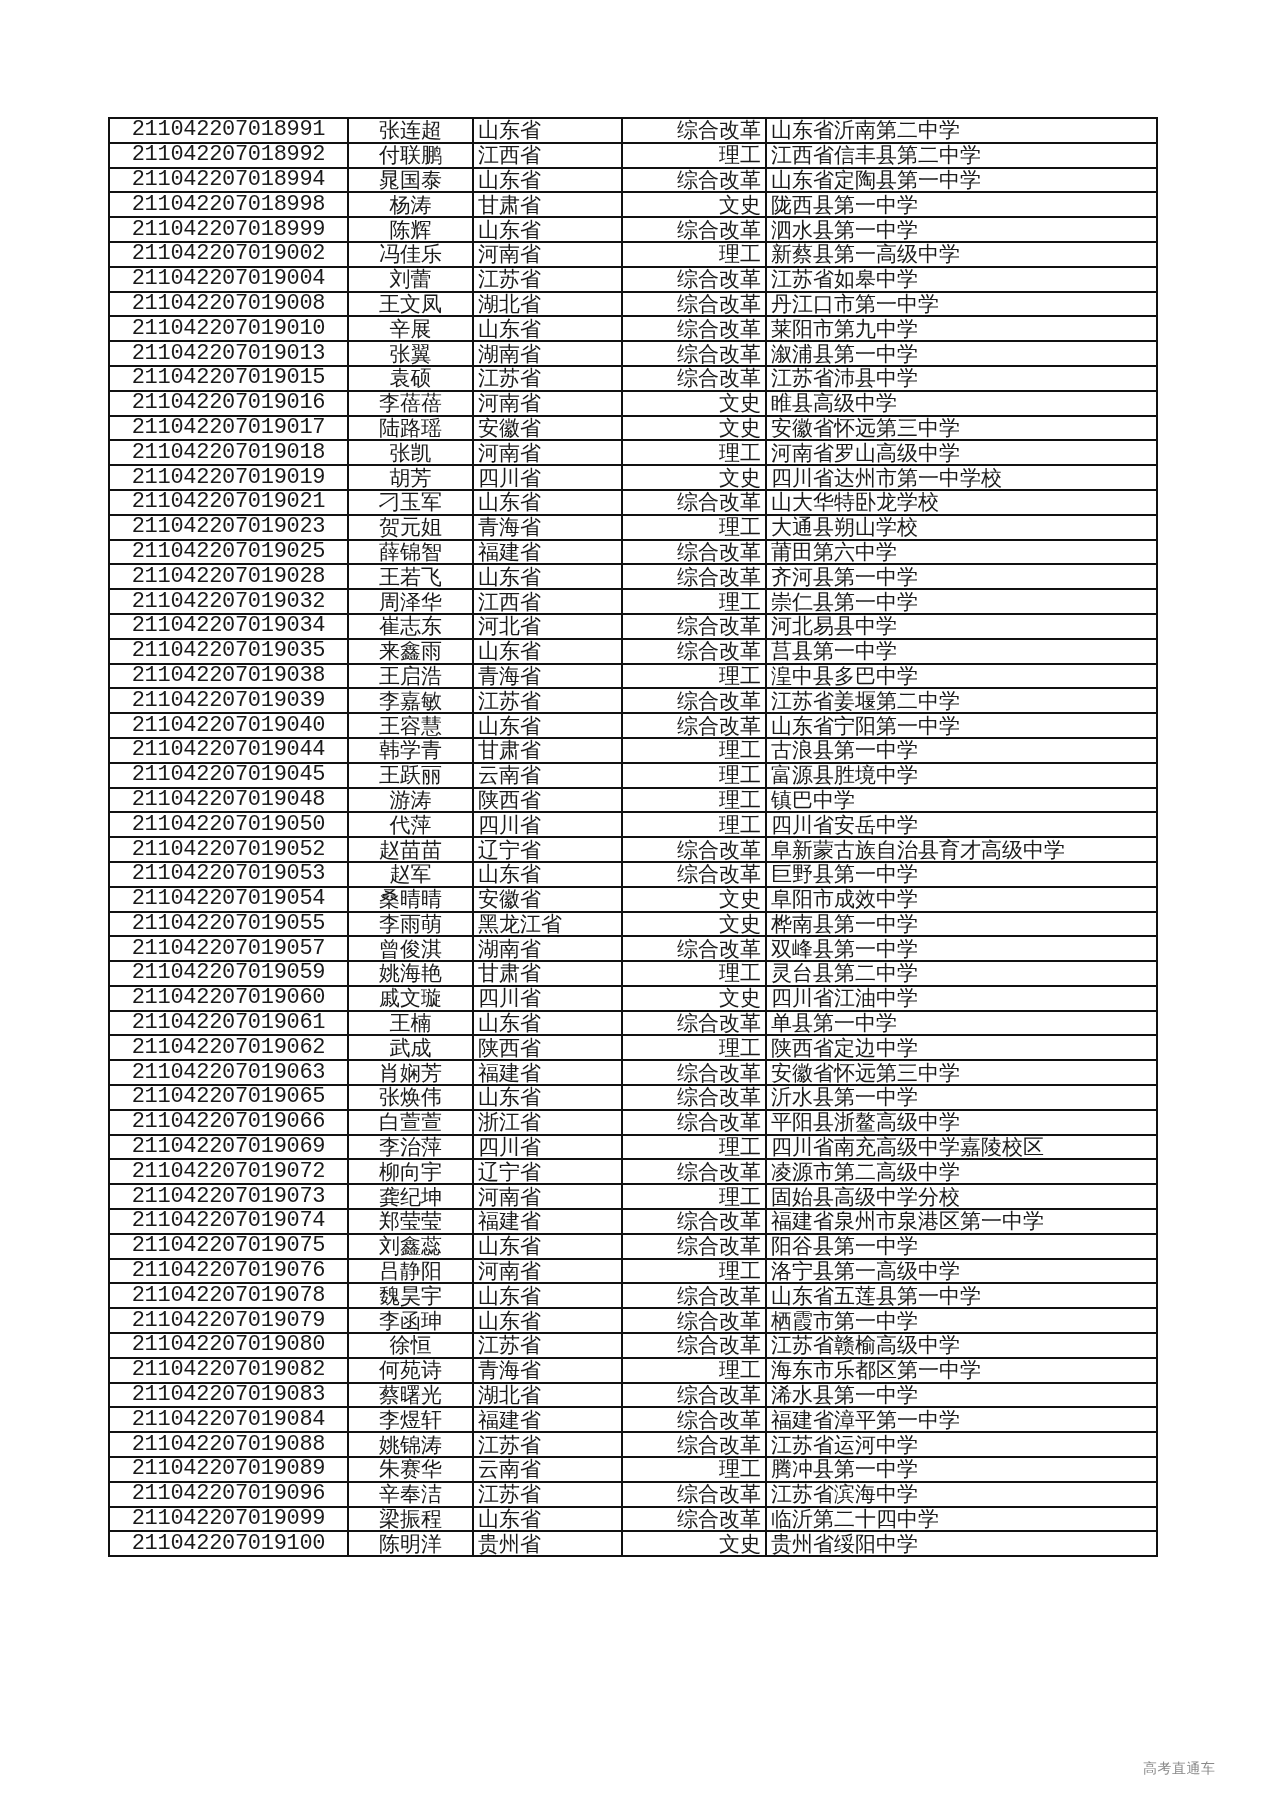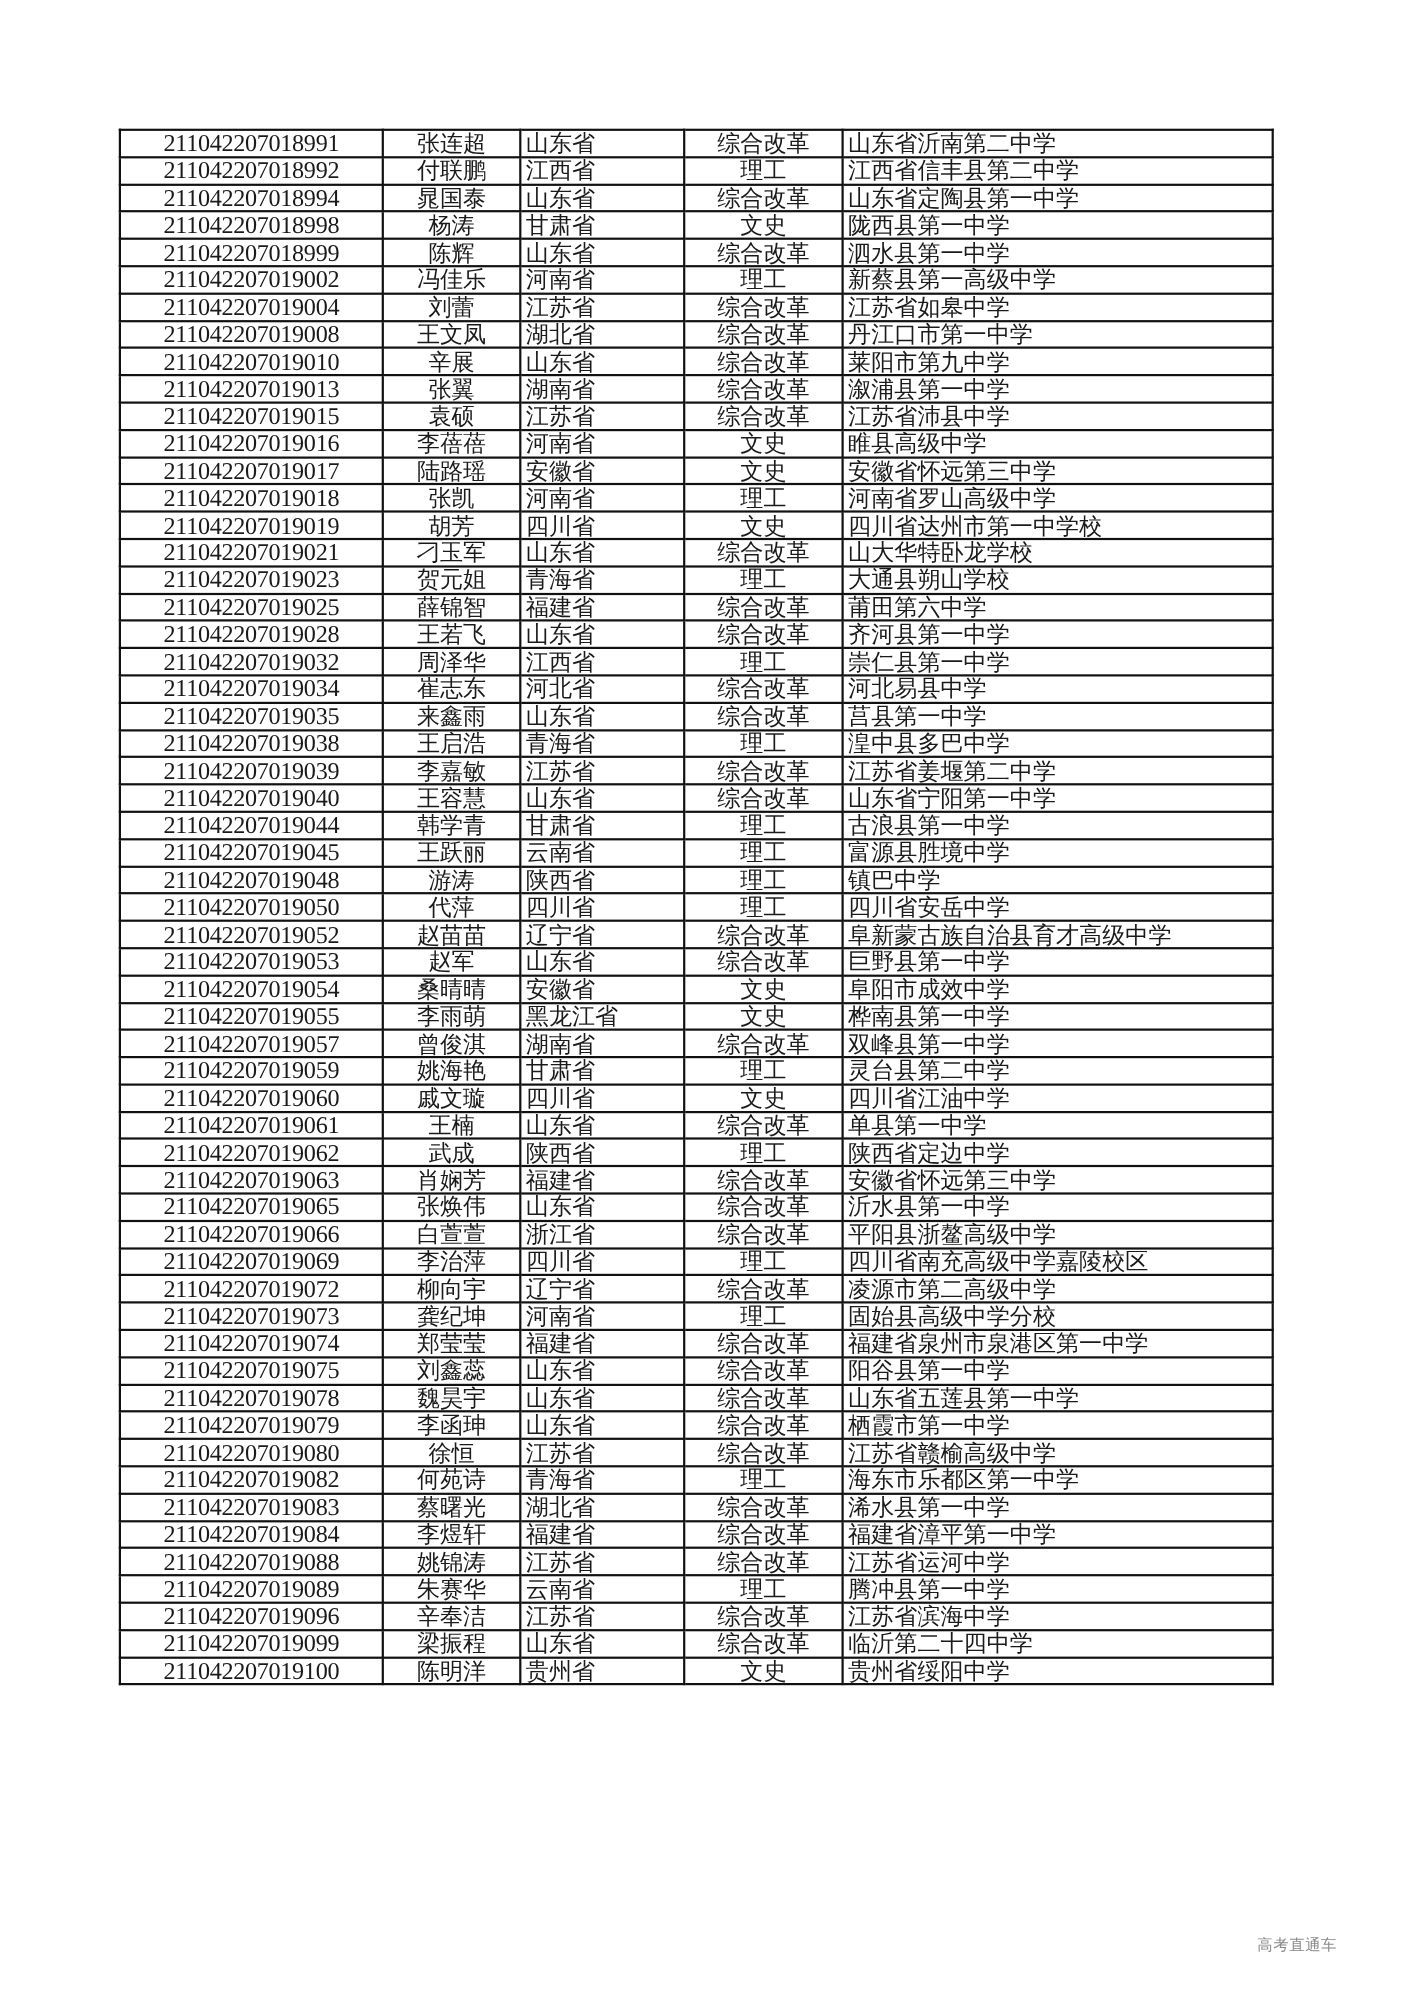--- a/index.html
+++ b/index.html
@@ -2,24 +2,24 @@
 <html><head>
 <meta charset="utf-8">
 <style>
   html, body { margin: 0; padding: 0; background: #ffffff; }
   body { width: 1280px; height: 1810px; position: relative; overflow: hidden;
          font-family: "DejaVu Sans", "Liberation Sans", sans-serif; color: #1a1a1a; }
   .sheet { position: absolute; left: 108px; top: 117px; width: 1050px; }
   table { border-collapse: collapse; width: 1050px; table-layout: fixed; }
   td { border: 2px solid #111; height: 22.8px; padding: 0 4px; font-size: 21px; line-height: 22px;
        white-space: nowrap; overflow: hidden; }
-  td.c-id { width: 229px; text-align: center; font-family: Liberation Serif, serif; font-size: 22px; letter-spacing: -0.3px; }
+  td.c-id { width: 229px; text-align: center; font-family: Liberation Mono, monospace; font-size: 22px; letter-spacing: -0.3px; }
   td.c-name { width: 115px; text-align: center; }
   td.c-prov { width: 139px; }
-  td.c-type { width: 134px; text-align: center; }
+  td.c-type { width: 134px; text-align: right; }
   td.c-school { text-align: left; }
   .watermark { position: absolute; left: 1143px; top: 1760px; font-size: 14px; color: #8a8a8a; letter-spacing: 0.5px; }
 </style>
 </head>
 <body>
 
 <div class="sheet">
   <table>
     <tbody id="table-body">
         <tr>
@@ -338,20 +338,27 @@
           <td class="c-school">福建省泉州市泉港区第一中学</td>
         </tr>
         <tr>
           <td class="c-id">211042207019075</td>
           <td class="c-name">刘鑫蕊</td>
           <td class="c-prov">山东省</td>
           <td class="c-type">综合改革</td>
           <td class="c-school">阳谷县第一中学</td>
         </tr>
         <tr>
+          <td class="c-id">211042207019076</td>
+          <td class="c-name">吕静阳</td>
+          <td class="c-prov">河南省</td>
+          <td class="c-type">理工</td>
+          <td class="c-school">洛宁县第一高级中学</td>
+        </tr>
+        <tr>
           <td class="c-id">211042207019078</td>
           <td class="c-name">魏昊宇</td>
           <td class="c-prov">山东省</td>
           <td class="c-type">综合改革</td>
           <td class="c-school">山东省五莲县第一中学</td>
         </tr>
         <tr>
           <td class="c-id">211042207019079</td>
           <td class="c-name">李函珅</td>
           <td class="c-prov">山东省</td>

